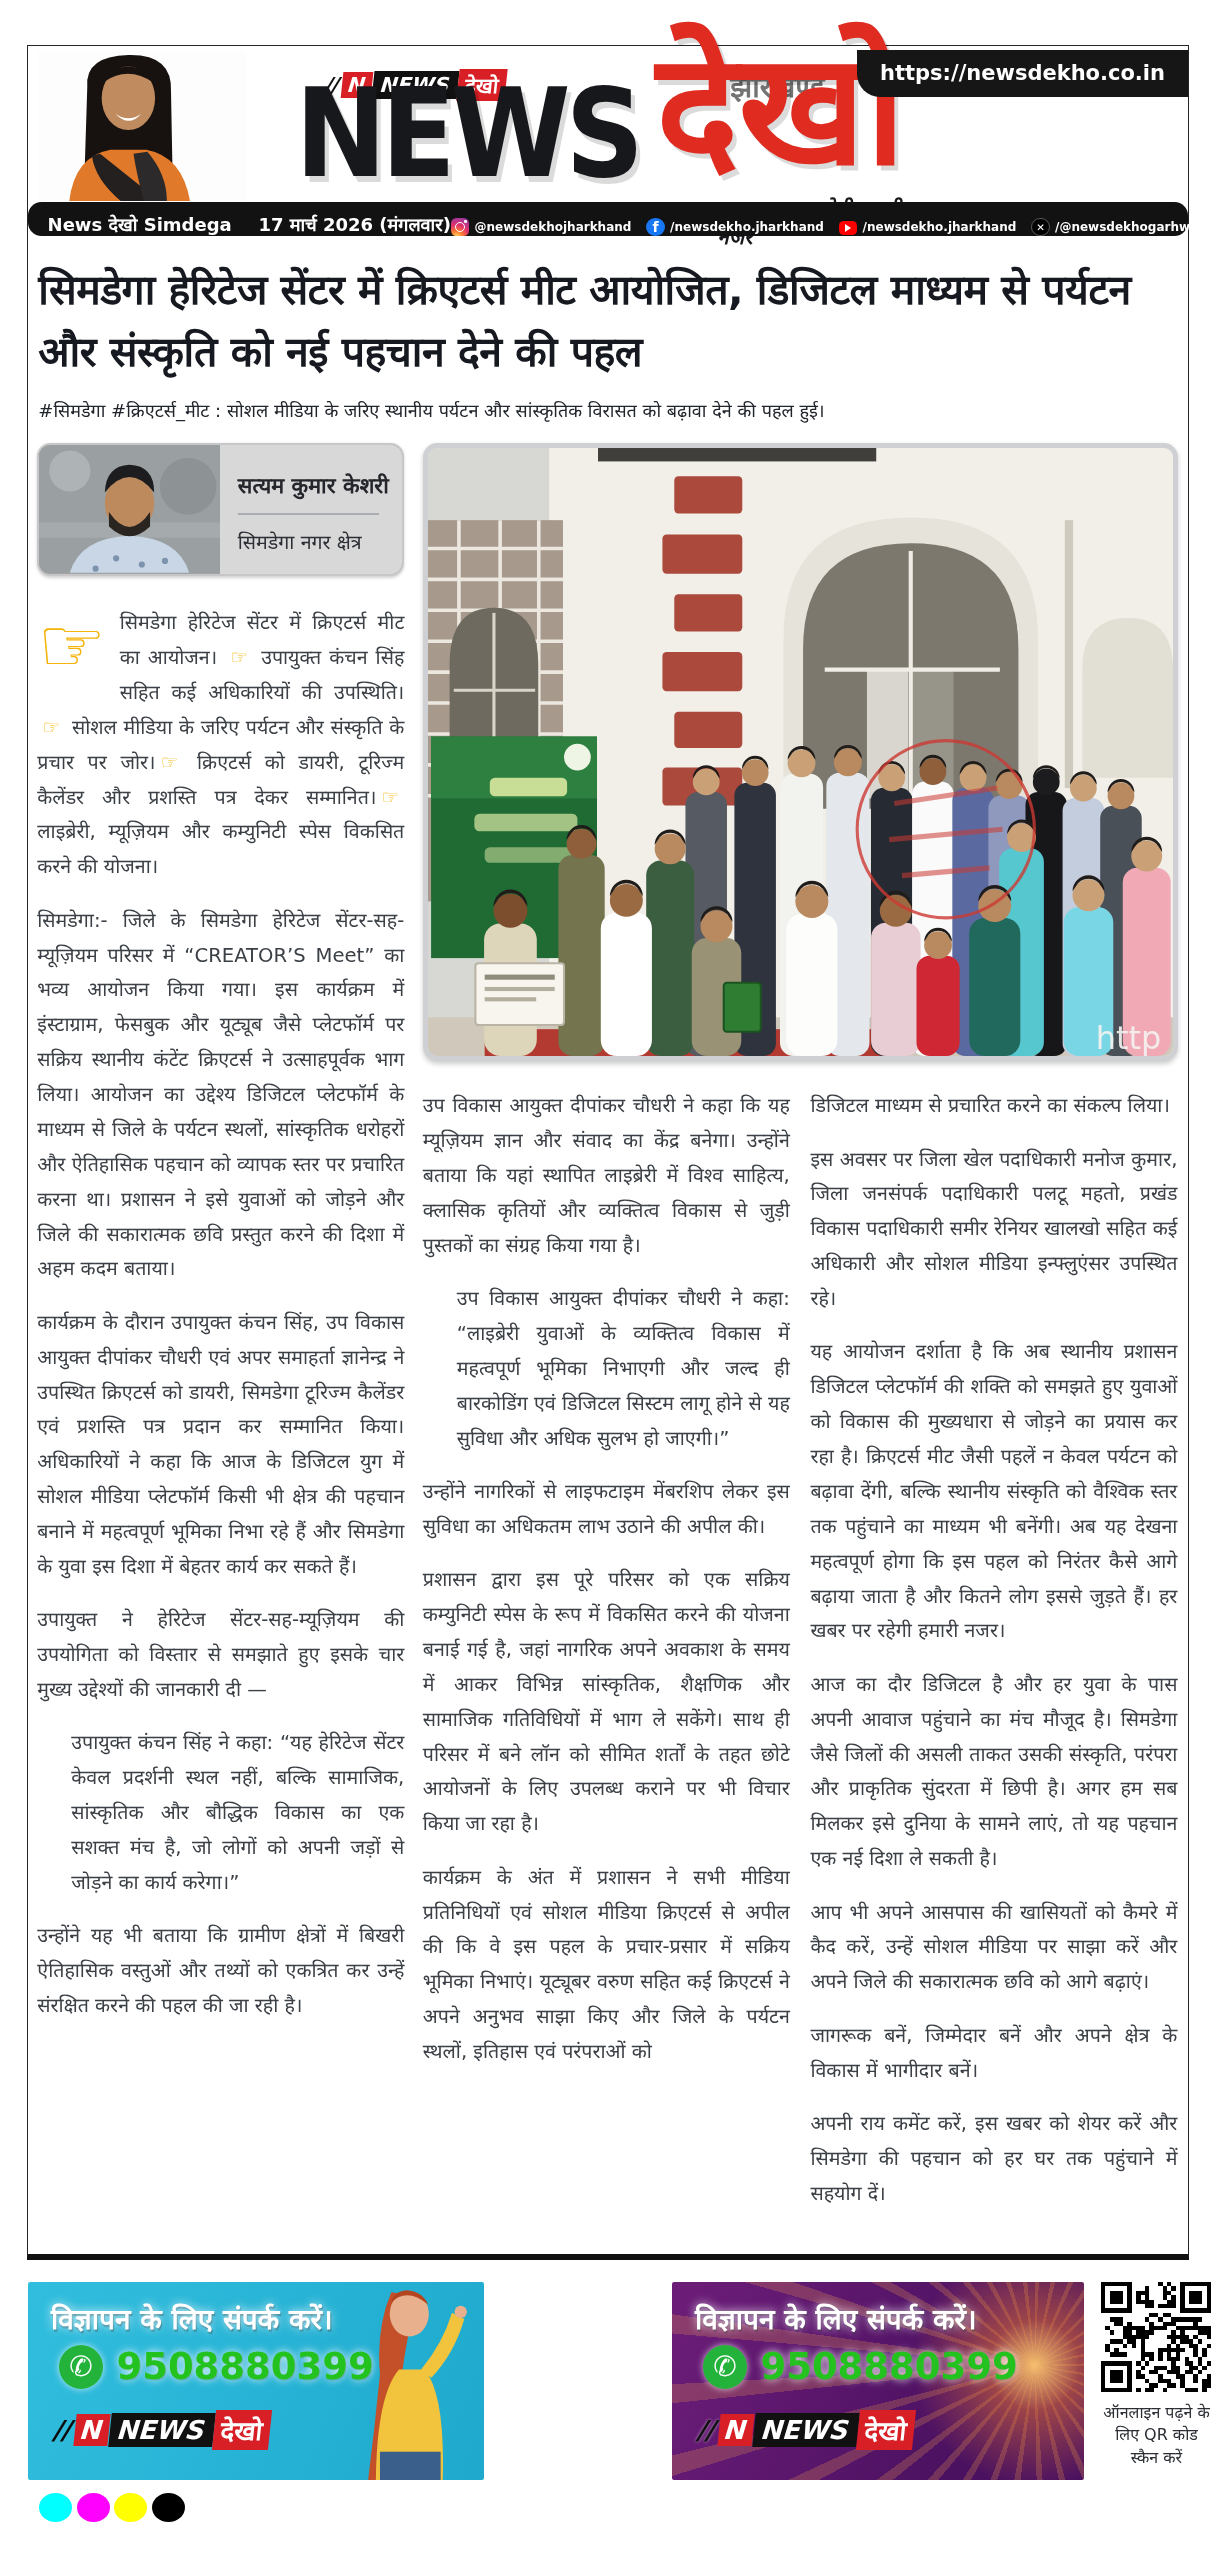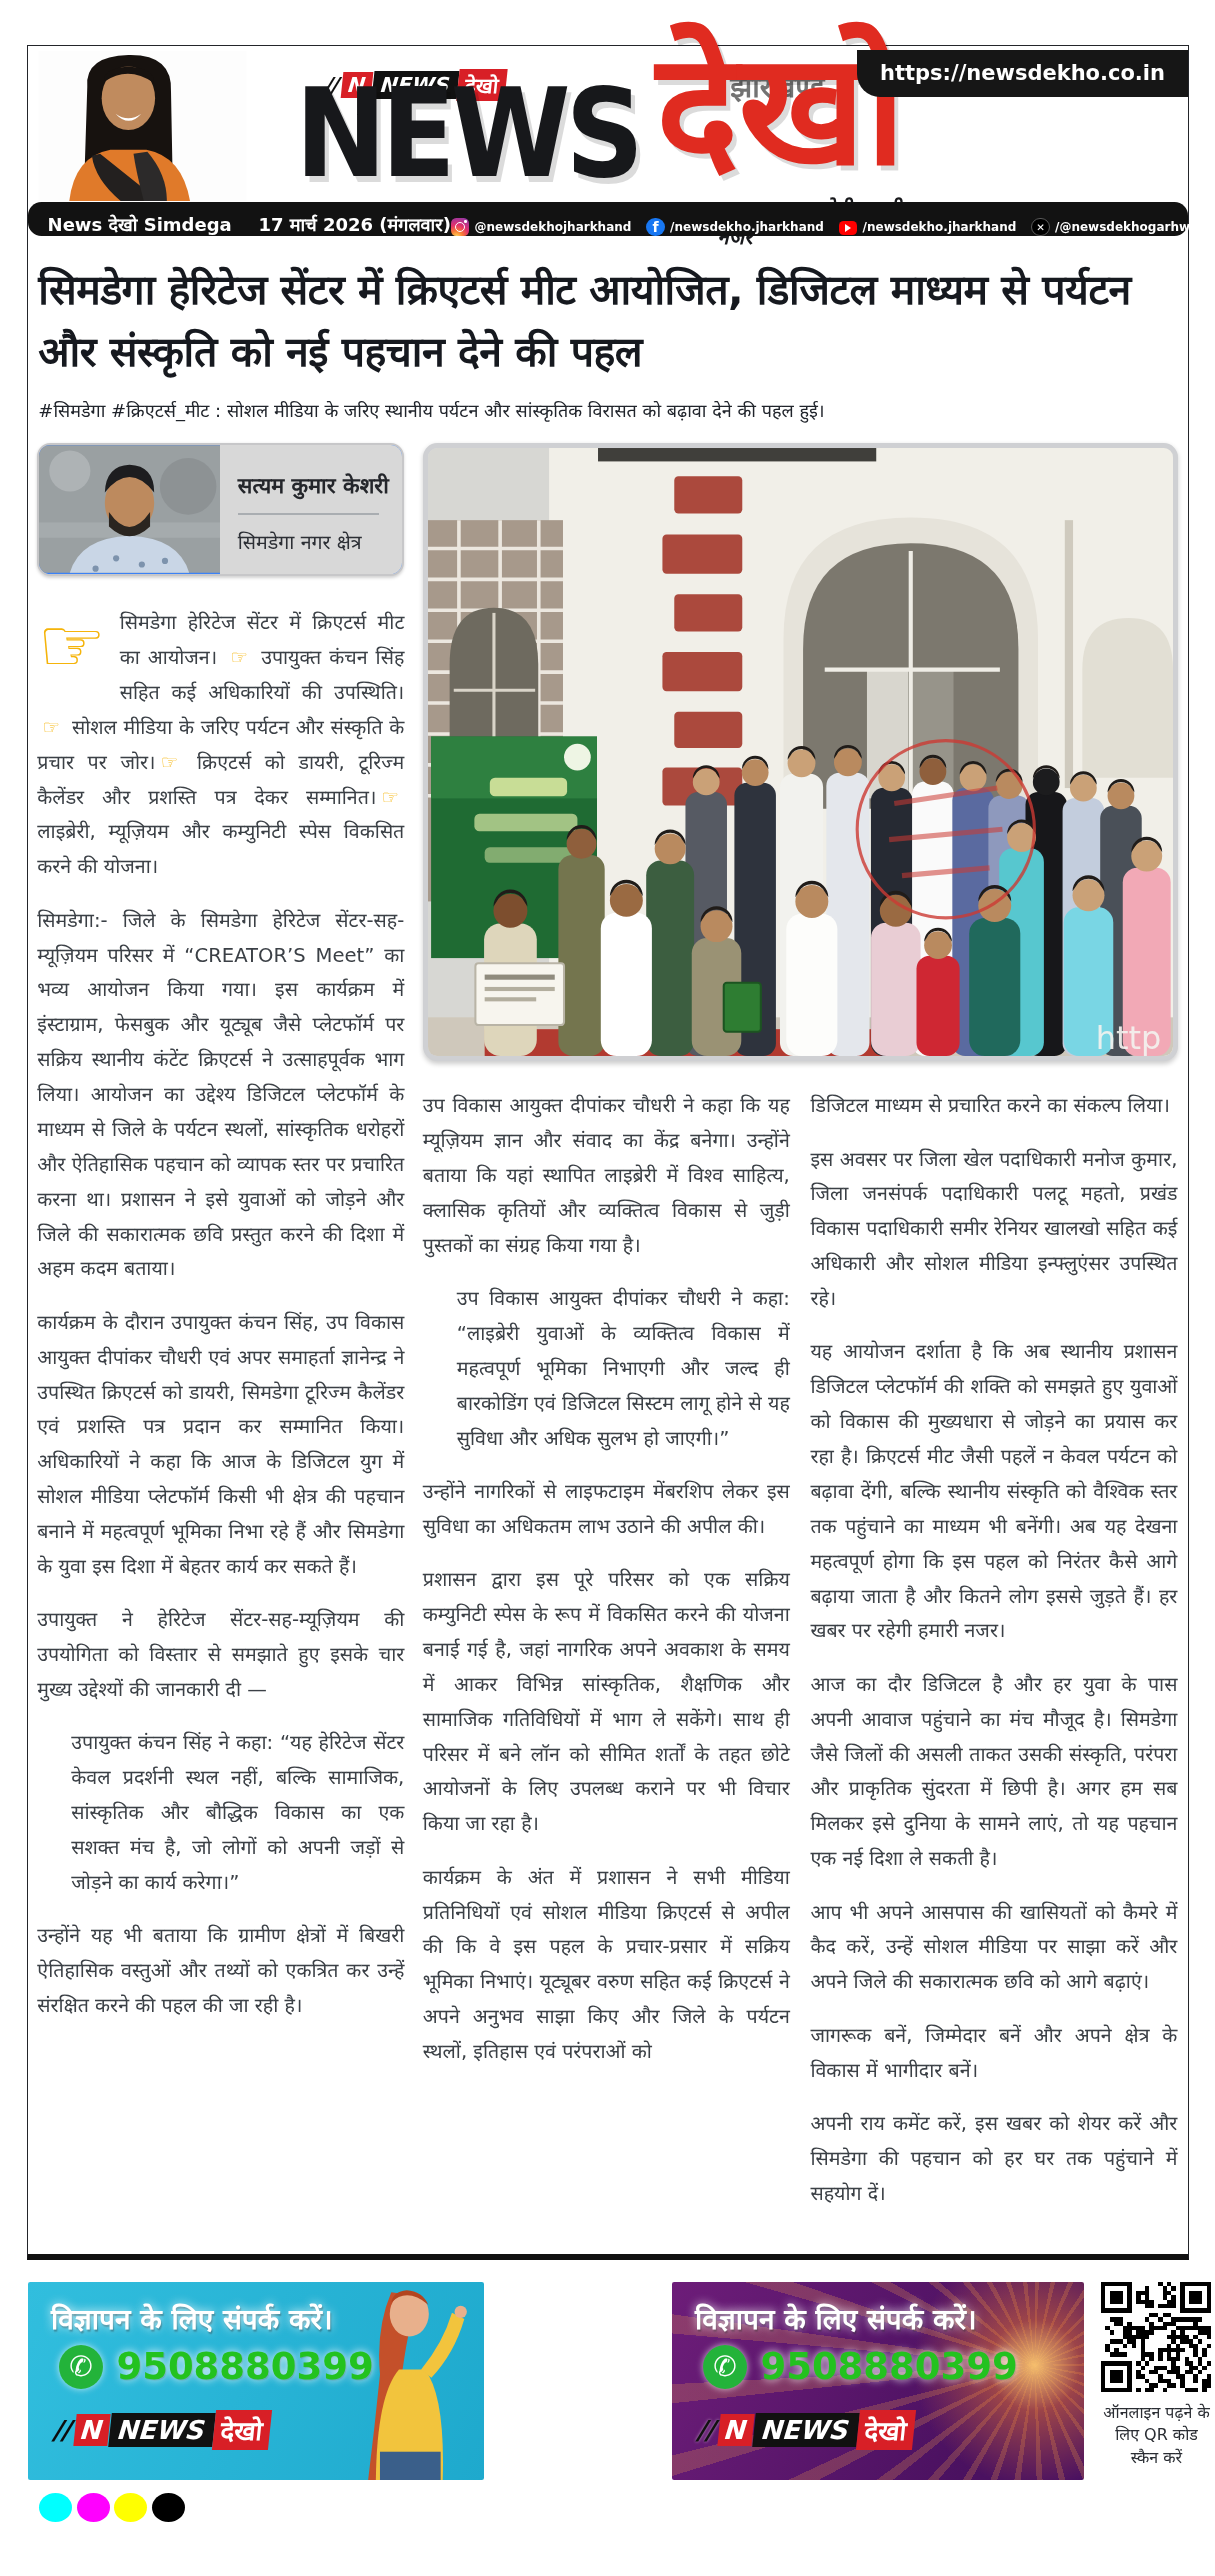--- a/index.html
+++ b/index.html
@@ -39,21 +39,21 @@
   .icn.yt::after{content:"";border-left:6.2px solid #fff;border-top:4.1px solid transparent;border-bottom:4.1px solid transparent;}
   .icn.x{background:#000;border:1px solid #5a5a5a;border-radius:50%;color:#fff;font-size:10.3px;font-weight:800;}
   .icn.x::after{content:"✕";}
   
   .headline{margin:23px 1px 14px 1px;font-size:41px;line-height:1.52;font-weight:700;color:#16191f;letter-spacing:-0.5px;}
   .hashline{margin:13.4px 1px 0 1px;font-size:18px;font-weight:500;color:#20242b;}
   
   .main-row{display:flex;margin-top:21.6px;}
   .left-col{width:367px;flex:0 0 auto;margin-right:18.5px;}
   .right-col{width:755px;flex:0 0 auto;}
-  .author-card{display:flex;height:133px;border:2.6px solid #c7c7c9;border-radius:13.4px;overflow:hidden;background:#3b82f6;box-shadow:0 1.5px 3.1px rgba(0,0,0,.18);}
+  .author-card{display:flex;height:133px;border:2.6px solid #c7c7c9;border-radius:13.4px;overflow:hidden;background:#a3a3a3;box-shadow:0 1.5px 3.1px rgba(0,0,0,.18);}
   .author-photo{width:181px;height:100%;flex:0 0 auto;}
   .author-meta{flex:1;background:#d8d8d8;padding:25px 0 0 17.5px;}
   .author-name{font-size:21.6px;font-weight:800;color:#24262b;}
   .author-rule{width:86%;height:2.6px;background:#a9adb1;margin:13.4px 0 12.4px 0;}
   .author-region{font-size:19.6px;color:#2c2f35;}
   .photo-frame{width:755px;height:618px;border:5.2px solid #cfd0d3;border-radius:14.4px;overflow:hidden;background:#ddd;box-shadow:0 2.1px 5.2px rgba(0,0,0,.2);}
   .cols-row{display:flex;margin-top:28px;}
   .col{width:367px;flex:0 0 auto;}
   .col + .col{margin-left:20.6px;}
   .left-col .article-col{margin-top:30px;}

